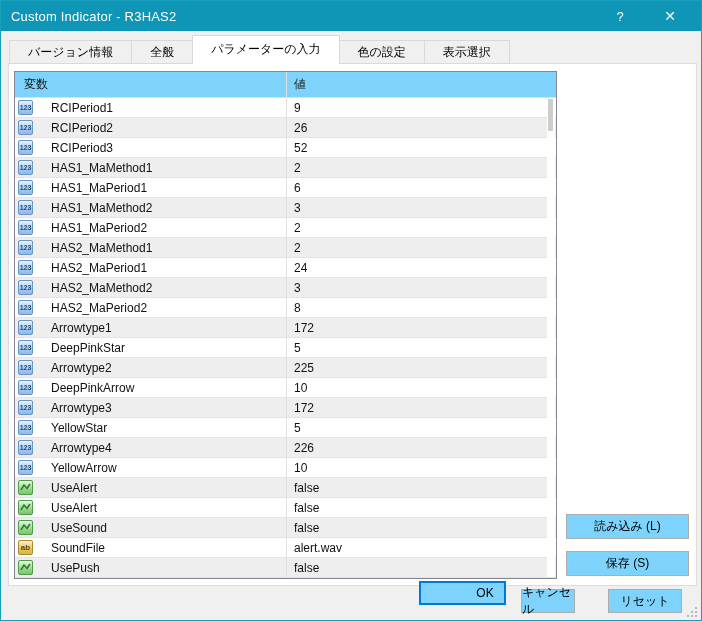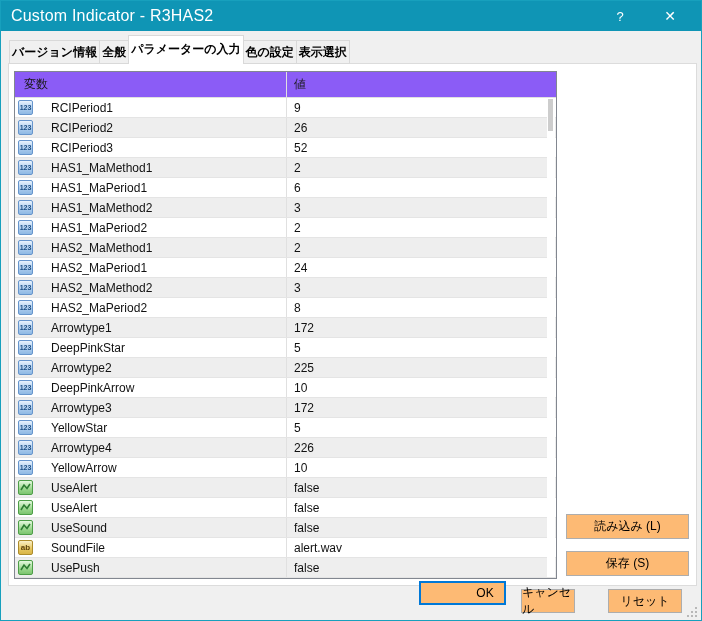--- a/index.html
+++ b/index.html
@@ -12,55 +12,55 @@
     box-sizing:border-box;
     border:1px solid #17a0bd;
     -webkit-font-smoothing:antialiased;
   }
   
   .titlebar {
     position:absolute; top:0; left:0; width:702px; height:30px;
     background:#0f95b5; color:#fff;
     display:flex; align-items:center;
   }
-  .titlebar .title { font-size:16px; padding-left:10px; letter-spacing:.2px; }
+  .titlebar .title { font-size:13px; padding-left:10px; letter-spacing:.2px; }
   .cap-btn {
     position:absolute; top:0; height:30px; width:46px;
     display:flex; align-items:center; justify-content:center;
     color:#fff; font-size:13px; cursor:default;
   }
   .cap-help { right:60px; }
   .cap-close { right:10px; font-size:14px; }
 
   
   .tabs {
     position:absolute; top:34px; left:8px; height:29px;
     display:flex; align-items:flex-end; z-index:3;
   }
   .tab {
-    height:24px; line-height:23px; padding:0 2px;
+    height:24px; line-height:23px; padding:0 18px;
     background:#f0f0f0; border:1px solid #d9d9d9;
     font-size:12px; color:#000; margin-right:-1px;
-    box-sizing:border-box; white-space:nowrap;font-weight:bold;
+    box-sizing:border-box; white-space:nowrap;
   }
   .tab.active {
     height:29px; line-height:26px; background:#ffffff;
     border:1px solid #d9d9d9; border-bottom:none; z-index:4; position:relative;
   }
 
   
   .page {
     position:absolute; left:7px; top:62px; width:689px; height:523px;
     background:#ffffff; border:1px solid #dcdcdc; box-sizing:border-box; z-index:1;
   }
 
   
   .ptable {
     position:absolute; left:13px; top:70px; width:543px; height:508px;
-    background:#8b5cf6; border:1px solid #828790; box-sizing:border-box; z-index:2;
+    background:#7dd3fc; border:1px solid #828790; box-sizing:border-box; z-index:2;
   }
   .phead {
     display:flex; height:26px; font-size:12px; color:#1a1a1a;
     border-bottom:1px solid #e0e0e0; box-sizing:border-box; align-items:center;
   }
   .phead .col-name { width:271px; padding-left:9px; box-sizing:border-box; }
   .phead .col-value { flex:1; padding-left:7px; border-left:1px solid #e0e0e0; height:100%; display:flex; align-items:center; box-sizing:border-box; }
   .rows { position:absolute; left:0; top:26px; right:0; bottom:0; }
   .prow {
     display:flex; height:20px; box-sizing:border-box;
@@ -99,21 +99,21 @@
   .scroll-lane {
     position:absolute; top:26px; right:1px; bottom:1px; width:8px; background:#ffffff;
   }
   .scroll-thumb {
     position:absolute; top:1px; left:1px; width:5px; height:32px; background:#cdcdcd;
   }
 
   
   .btn {
     position:absolute; box-sizing:border-box;
-    background:#fdba74; border:1px solid #adadad;
+    background:#7dd3fc; border:1px solid #adadad;
     font-size:12px; color:#000; display:flex; align-items:center; justify-content:center;
     cursor:default; z-index:5; font-family:"Liberation Sans",sans-serif;
   }
   .btn-load { left:565px; top:513px; width:123px; height:25px; }
   .btn-save { left:565px; top:550px; width:123px; height:25px; }
   .btn-ok   { left:418px; top:580px; width:87px;  height:24px; border:2px solid #0078d7;padding-left:45px; }
   .btn-cancel { left:520px; top:588px; width:54px; height:24px; }
   .btn-reset  { left:607px; top:588px; width:74px; height:24px; }
 
   

